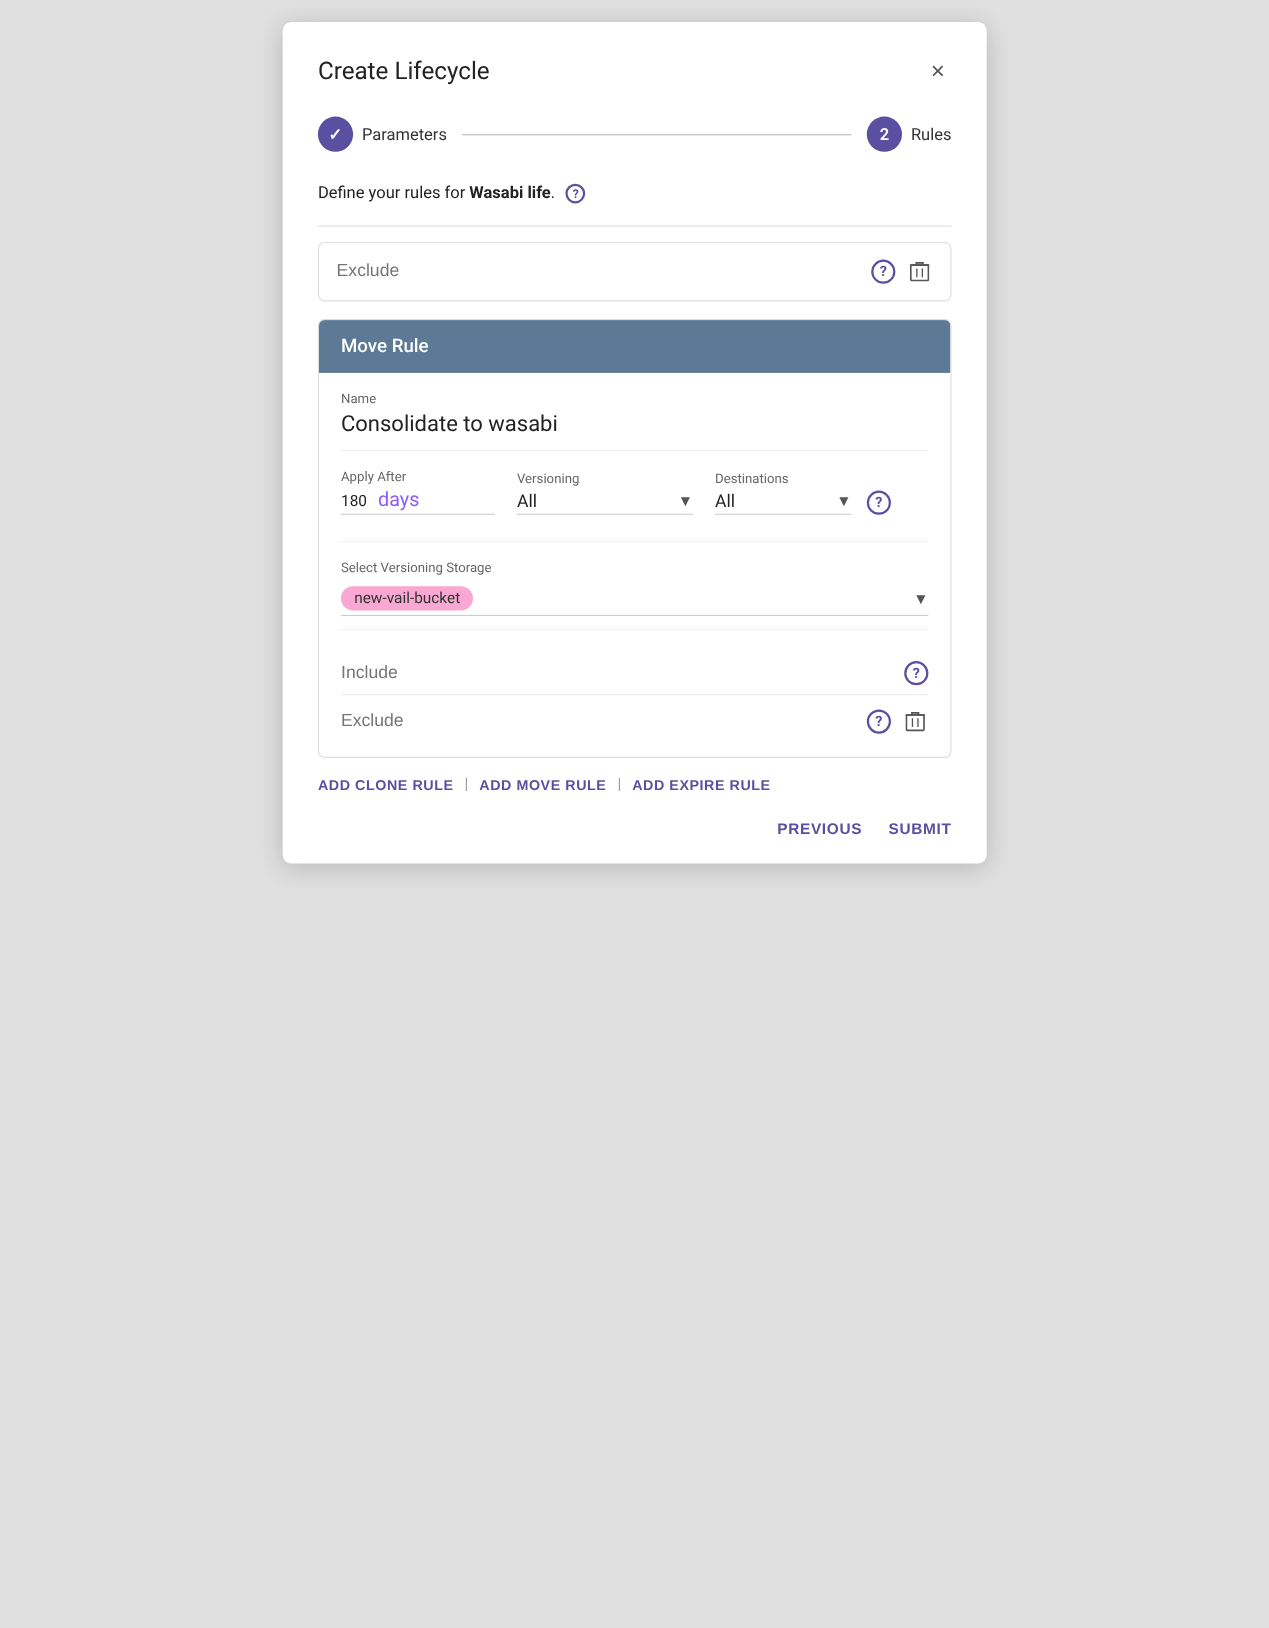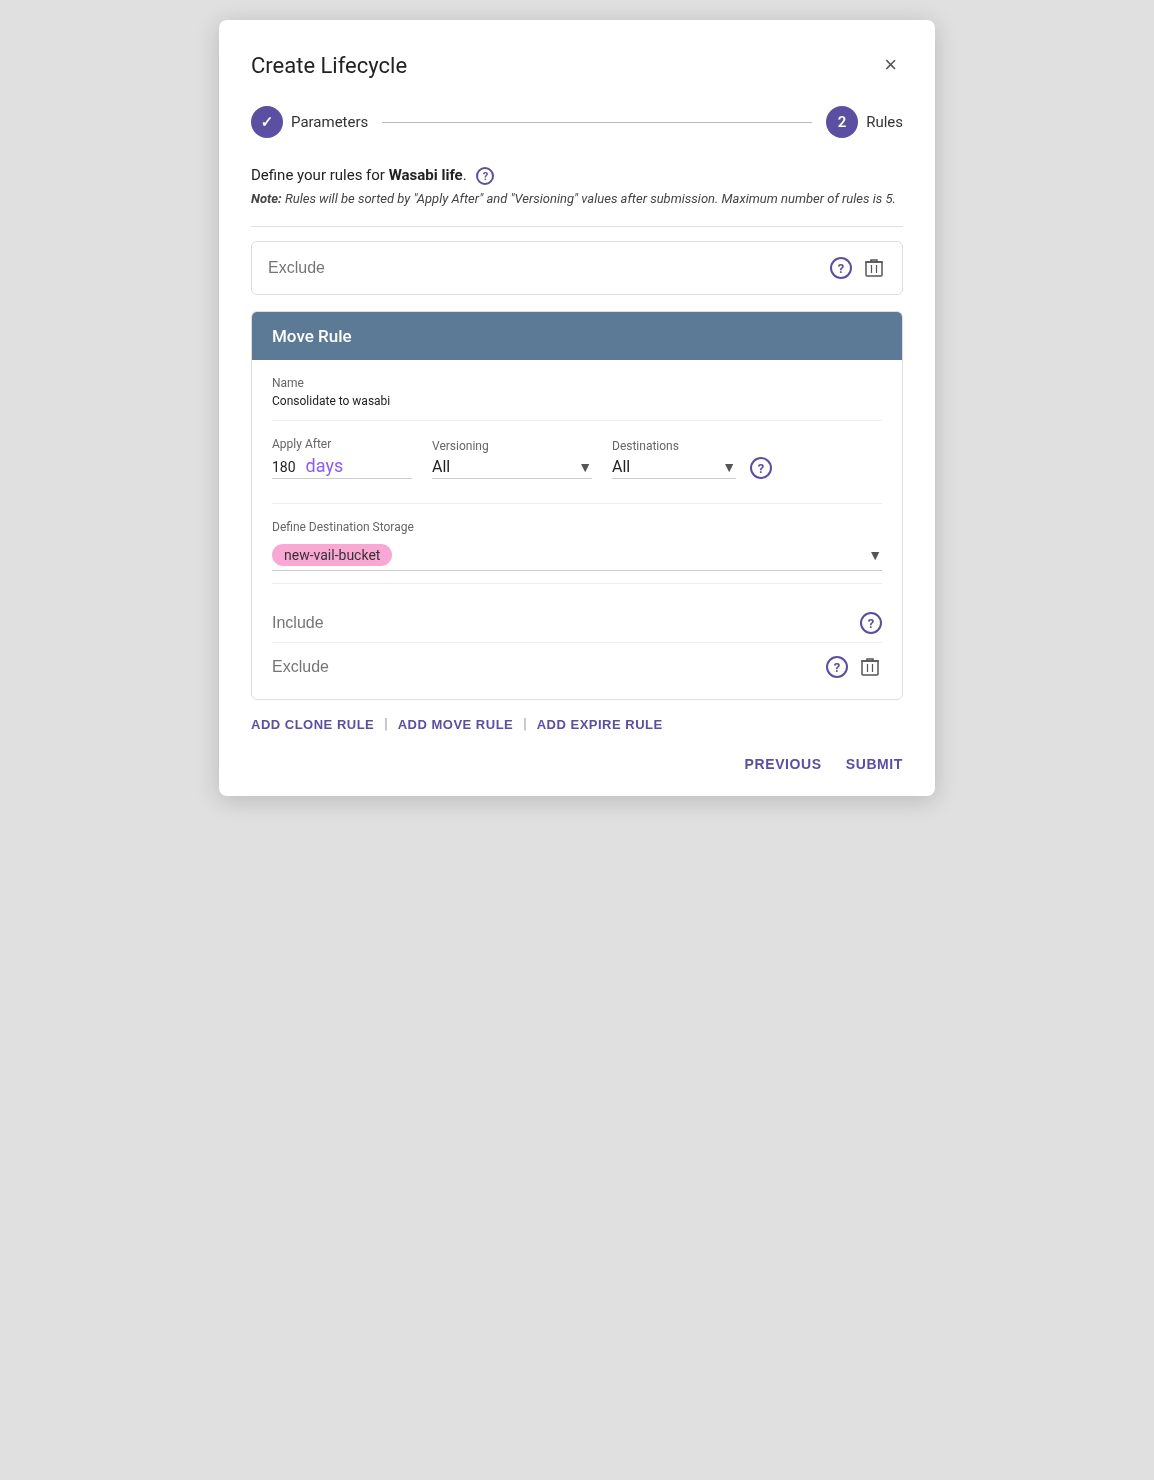--- a/index.html
+++ b/index.html
@@ -8,21 +8,21 @@
       display: flex;
       justify-content: center;
       align-items: flex-start;
       min-height: 100vh;
       padding: 20px;
       font-family: -apple-system, BlinkMacSystemFont, 'Segoe UI', Roboto, sans-serif;
     }
     .dialog {
       background: #fff;
       border-radius: 8px;
-      width: 716px;
+      width: 640px;
       padding: 32px 32px 24px 32px;
       box-shadow: 0 4px 24px rgba(0,0,0,0.18);
       position: relative;
     }
     .dialog-header {
       display: flex;
       justify-content: space-between;
       align-items: center;
       margin-bottom: 28px;
     }
@@ -168,21 +168,21 @@
     .field-group:last-child {
       border-bottom: none;
       margin-bottom: 0;
     }
     .field-label {
       font-size: 12px;
       color: #666;
       margin-bottom: 4px;
     }
     .field-value {
-      font-size: 12px;
+      font-size: 20px;
       color: #222;
     }
     .apply-after-row {
       display: flex;
       gap: 20px;
       align-items: flex-end;
       margin-bottom: 16px;
       border-bottom: 1px solid #eee;
       padding-bottom: 24px;
     }
@@ -366,23 +366,20 @@
         <span>2</span>
       </div>
       <span class="step-label">Rules</span>
     </div>
   </div>
 
   <div class="description">
     <div class="description-main">
       <span>Define your rules for </span><b>Wasabi life</b><span>.</span>
       <span class="help-icon" style="display:inline-flex;width:18px;height:18px;font-size:11px;vertical-align:middle;margin-left:6px;">?</span>
-    </div>
-    <div class="description-note">
-      <b>Note:</b><span> Rules will be sorted by "Apply After" and "Versioning" values after submission. Maximum number of rules is 5.</span>
     </div>
   </div>
 
   <hr class="divider">
 
   <div class="section-card">
     <div class="exclude-row">
       <input class="exclude-input" type="text" placeholder="Exclude" style="">
       <span class="help-icon">?</span>
       <span class="delete-icon">
@@ -430,21 +427,21 @@
             <div class="select-row" style="flex:1;">
               <span class="select-value">All</span>
               <span class="chevron-down">▼</span>
             </div>
             <span class="help-icon" style="margin-left:8px;">?</span>
           </div>
         </div>
       </div>
 
       <div class="dest-storage-group">
-        <div class="field-label">Define Destination Storage</div>
+        <div class="field-label">Select Versioning Storage</div>
         <div class="tag-select">
           <span class="tag">new-vail-bucket</span>
           <span class="tag-select-chevron">▼</span>
         </div>
       </div>
 
       <div class="include-row">
         <input class="include-input" type="text" placeholder="Include" style="">
         <span class="help-icon">?</span>
       </div>

